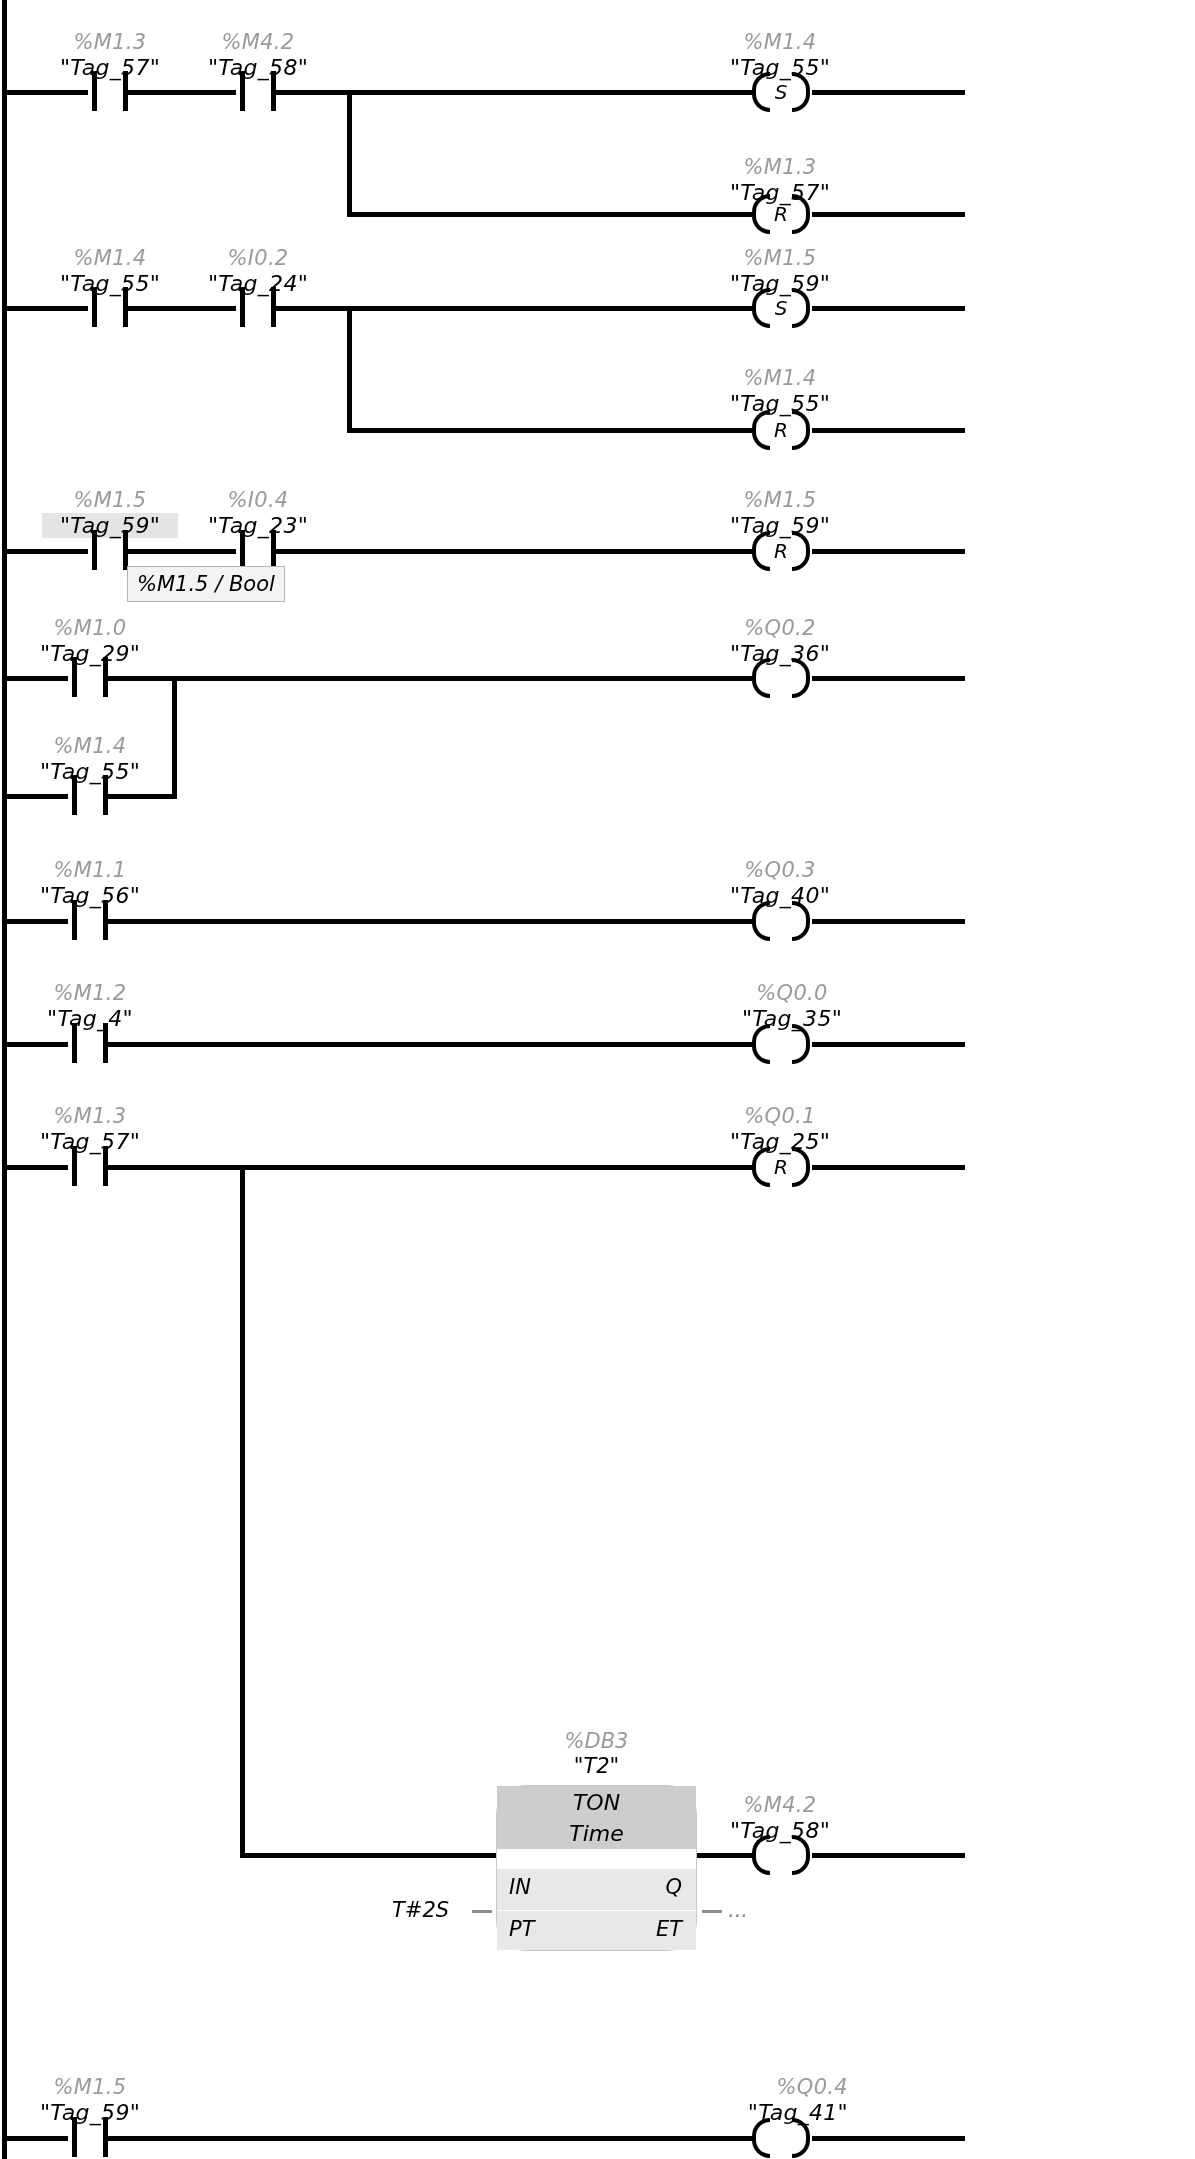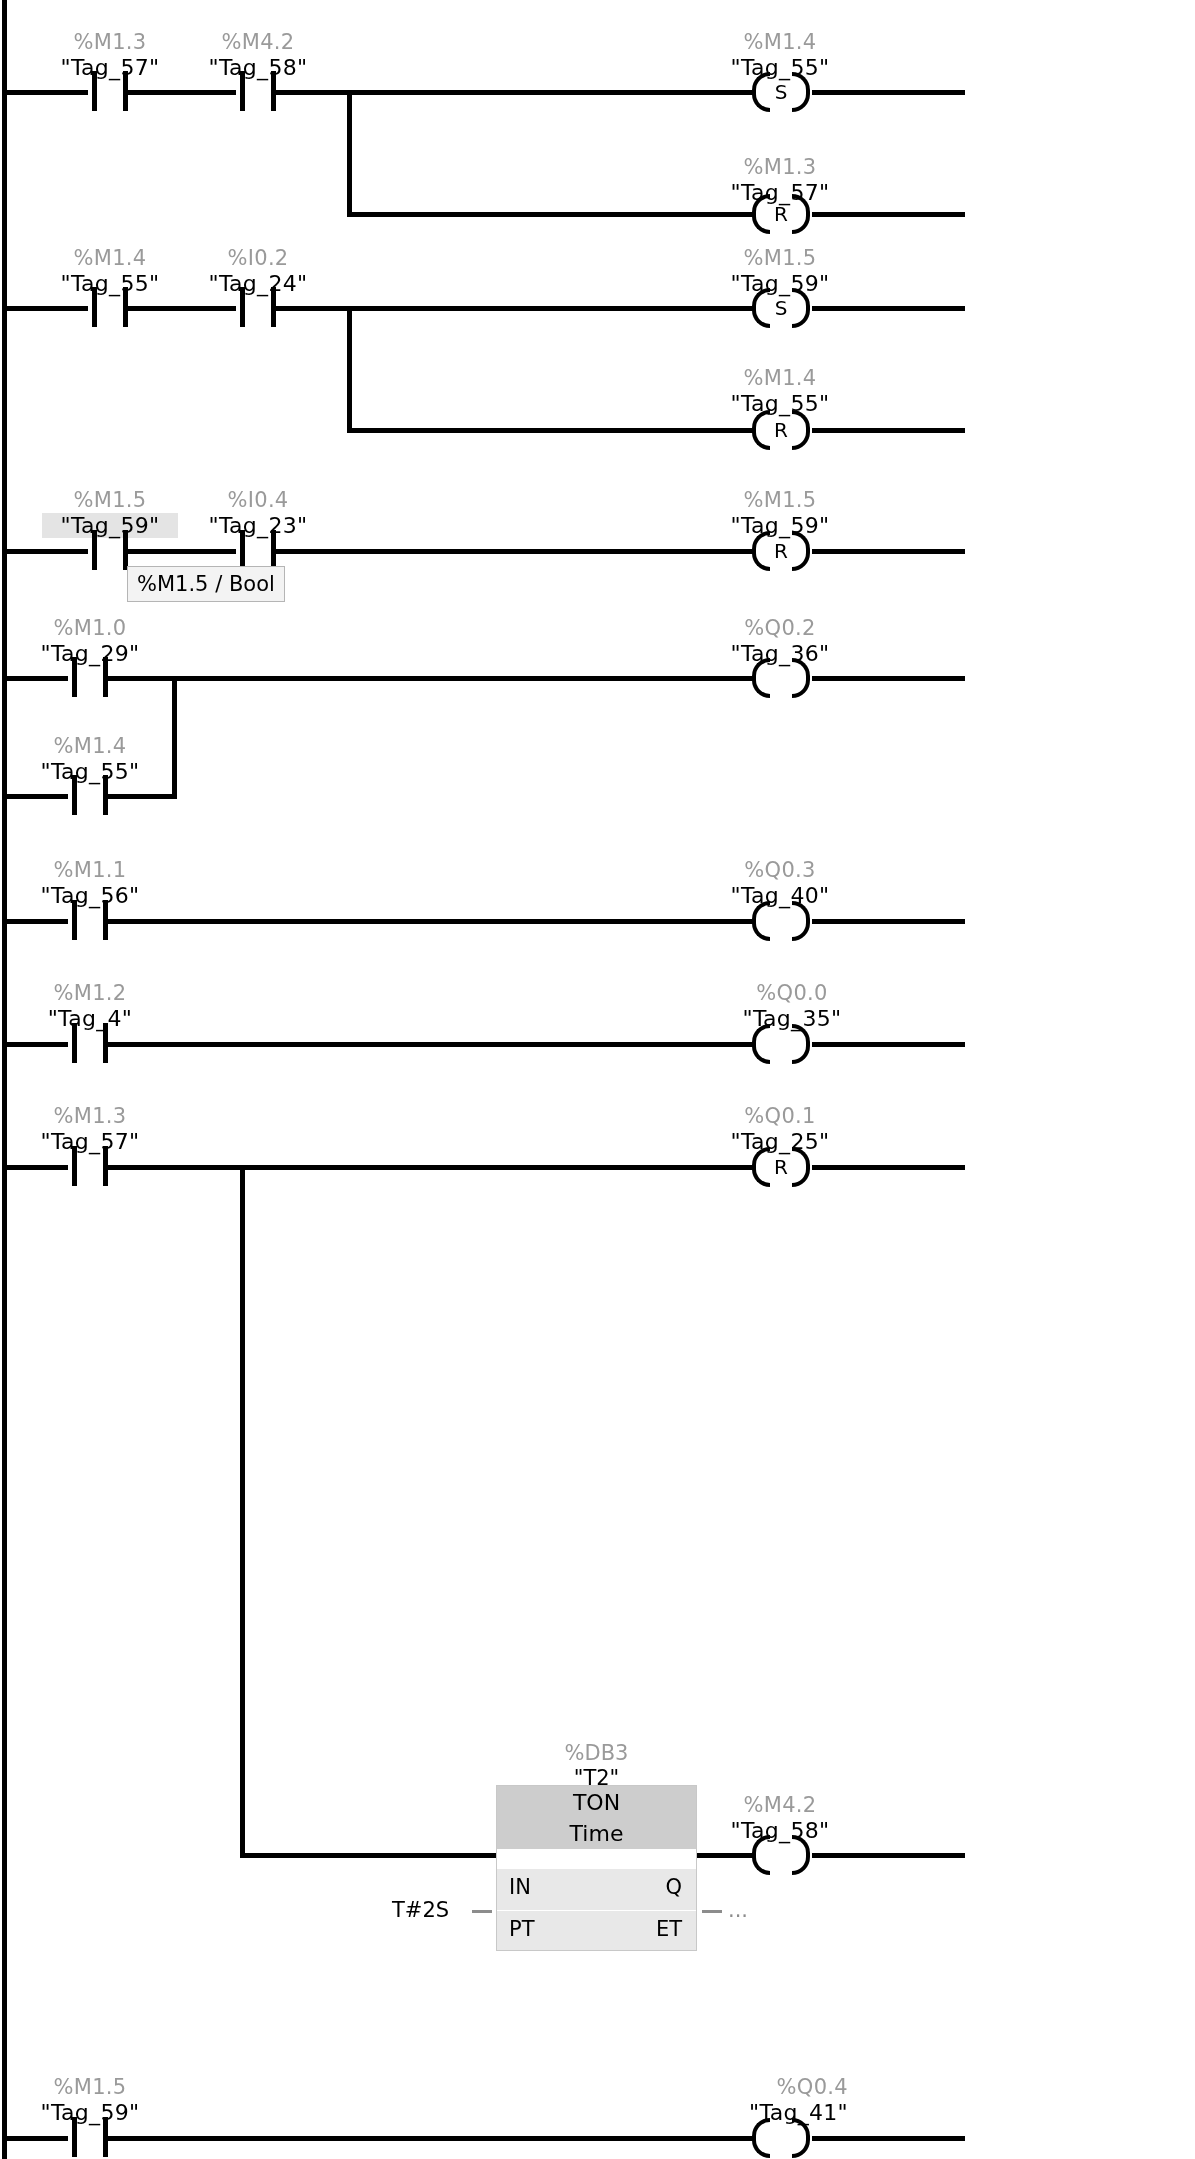--- a/index.html
+++ b/index.html
@@ -7,20 +7,21 @@
     margin: 0; padding: 0;
     background: #ffffff;
     font-family: "DejaVu Sans", "Liberation Sans", sans-serif;
   }
   #canvas {
     position: relative;
     width: 965px;
     height: 2159px;
     background: #ffffff;
     overflow: hidden;
+    font-style: italic;
   }
 
   
   .rail-left {
     position: absolute;
     left: 2px; top: 0;
     width: 5px; height: 2159px;
     background: #000000;
   }
   .wire-h {
@@ -424,26 +425,26 @@
     </div>
   <div class="coil" style="left:752px; top:1145px;">
     <span class="par l"></span>
       <span class="par r"></span>
     <span class="mk">R</span>
   </div>
 
   <div class="wire-v" style="left:240px; top:1165px; height:693px;"></div>
   <div class="wire-h" style="left:240px; top:1853px; width:256px;"></div>
 
-  <div class="fb-title" style="left:496px; top:1729px;margin-top:12px;">
+  <div class="fb-title" style="left:496px; top:1729px;">
     <span class="addr">%DB3</span>
     <span class="tag">"T2"</span>
   </div>
 
-  <div class="fb" style="left:496px; top:1785px;">
+  <div class="fb" style="left:496px; top:1785px;border-radius:30px;">
     <div class="fb-head">
       <span class="t1">TON</span>
       <span class="t2">Time</span>
     </div>
     <div class="fb-body">
       <span class="fb-pin-l">IN</span>
       <span class="fb-pin-r">Q</span>
     </div>
     <div class="fb-body2">
       <span class="fb-pin-l">PT</span>

